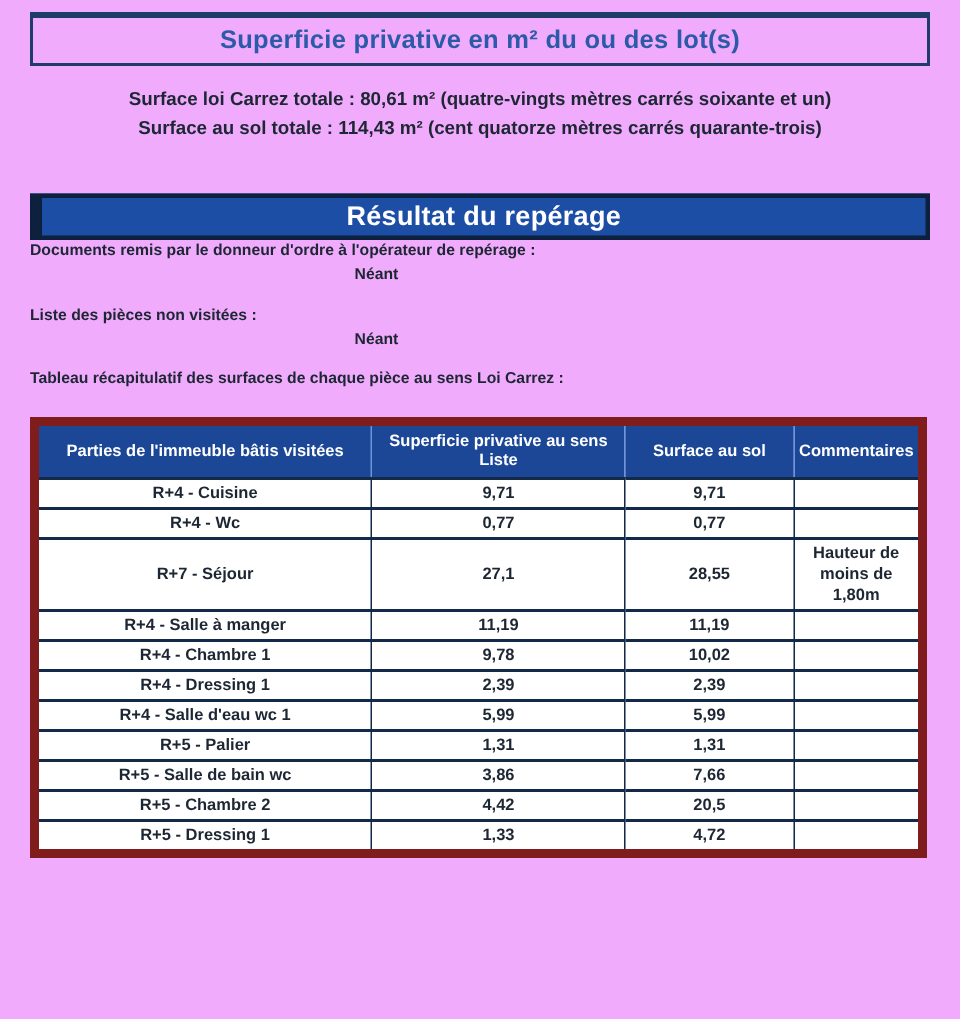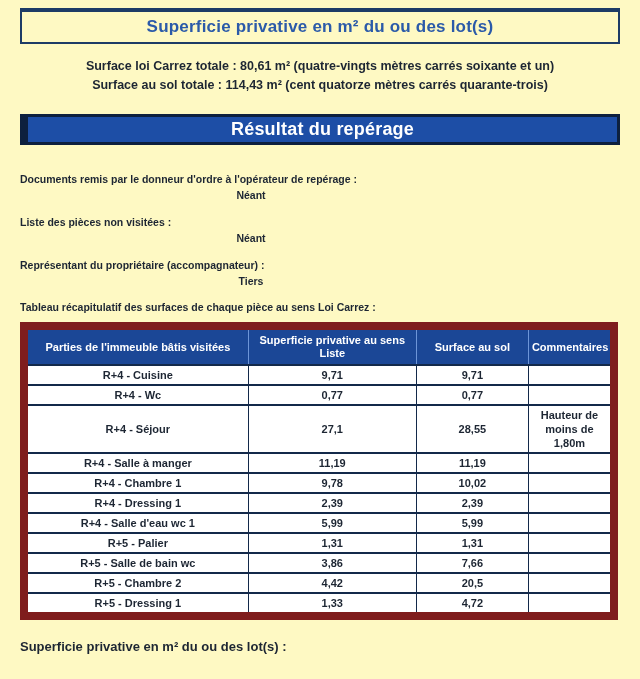--- a/index.html
+++ b/index.html
@@ -2,63 +2,63 @@
 <html><head>
 <meta charset="utf-8">
 <style>
   * { box-sizing: border-box; }
   html, body { margin: 0; padding: 0; background: #ffffff; }
   body {
     width: 640px; height: 679px;
     font-family: "Liberation Sans", sans-serif;
     color: #1d2633;
   }
-  .page { position: relative; width: 640px; height: 679px; overflow: hidden; background: #fef9c3; }
+  .page { position: relative; width: 640px; height: 679px; overflow: hidden; background: #f0abfc; }
   .content { padding: 8px 20px 0 20px; }
 
   
   .title-box {
     height: 36px;
     border: 2px solid #1d3c66;
     border-top-width: 4px;
     display: flex; align-items: center; justify-content: center;
   }
   .title-box span {
     color: #2b5aa9; font-weight: bold; font-size: 17px; letter-spacing: 0.2px;
   }
 
   
   .totals { text-align: center; font-size: 12.5px; font-weight: bold; line-height: 19px; color: #1d2633; }
   .totals-top { margin-top: 13px; }
 
   
   .banner {
-    margin-top: 19px;
+    margin-top: 34px;
     height: 31px;
     background: #1d4ea6;
     border: 3px solid #0d203e;
     border-left-width: 8px;
     display: flex; align-items: center; justify-content: center;
   }
   .banner span { color: #ffffff; font-weight: bold; font-size: 18px; letter-spacing: 0.2px; }
 
   
-  .info-list { margin-top: 27px; }
+  .info-list { }
   .info-item { margin-bottom: 13px; }
   .info-label { font-size: 10.5px; font-weight: bold; line-height: 14px; }
   .info-value { font-size: 10.5px; font-weight: bold; line-height: 14px; margin-top: 2px; width: 462px; text-align: center; }
 
   .table-intro { font-size: 10.5px; font-weight: bold; margin-top: 3px; }
 
   
   table.surfaces {
     width: 598px;
-    margin-top: 9px;
+    margin-top: 20px;
     border-collapse: collapse;
-    border: 8px solid #7f1d1d;
+    border: 6px solid #7f1d1d;
     table-layout: fixed;
   }
   col.c1 { width: 38%; } col.c2 { width: 28.5%; } col.c3 { width: 19%; } col.c4 { width: 14.5%; }
   th {
     background: #1b4796; color: #ffffff;
     font-size: 11px; font-weight: bold; line-height: 13px;
     padding: 4px 3px; text-align: center;
     border-bottom: 2px solid #13294a;
   }
   th + th { border-left: 1px solid #6d95d8; }
@@ -100,24 +100,20 @@
         <div class="info-item">
           <div class="info-label">Documents remis par le donneur d'ordre à l'opérateur de repérage :</div>
           <div class="info-value">Néant</div>
         </div>
 
         <div class="info-item">
           <div class="info-label">Liste des pièces non visitées :</div>
           <div class="info-value">Néant</div>
         </div>
 
-        <div class="info-item">
-          <div class="info-label">Représentant du propriétaire (accompagnateur) :</div>
-          <div class="info-value">Tiers</div>
-        </div>
       </div>
 
     <div class="table-intro">Tableau récapitulatif des surfaces de chaque pièce au sens Loi Carrez :</div>
 
     <table class="surfaces">
       <colgroup>
         <col class="c1">
           <col class="c2">
           <col class="c3">
           <col class="c4">
@@ -140,21 +136,21 @@
           </tr>
 
           <tr>
             <td class="c-piece">R+4 - Wc</td>
             <td class="c-num">0,77</td>
             <td class="c-num">0,77</td>
             <td class="c-comment"></td>
           </tr>
 
           <tr>
-            <td class="c-piece">R+4 - Séjour</td>
+            <td class="c-piece">R+7 - Séjour</td>
             <td class="c-num">27,1</td>
             <td class="c-num">28,55</td>
             <td class="c-comment">Hauteur de moins de 1,80m</td>
           </tr>
 
           <tr>
             <td class="c-piece">R+4 - Salle à manger</td>
             <td class="c-num">11,19</td>
             <td class="c-num">11,19</td>
             <td class="c-comment"></td>
@@ -205,19 +201,15 @@
 
           <tr>
             <td class="c-piece">R+5 - Dressing 1</td>
             <td class="c-num">1,33</td>
             <td class="c-num">4,72</td>
             <td class="c-comment"></td>
           </tr>
         </tbody>
     </table>
 
-    <div class="footer">
-      <div class="footer-heading">Superficie privative en m² du ou des lot(s) :</div>
-
-    </div>
 
   </div>
 </div>
 
 </body></html>

